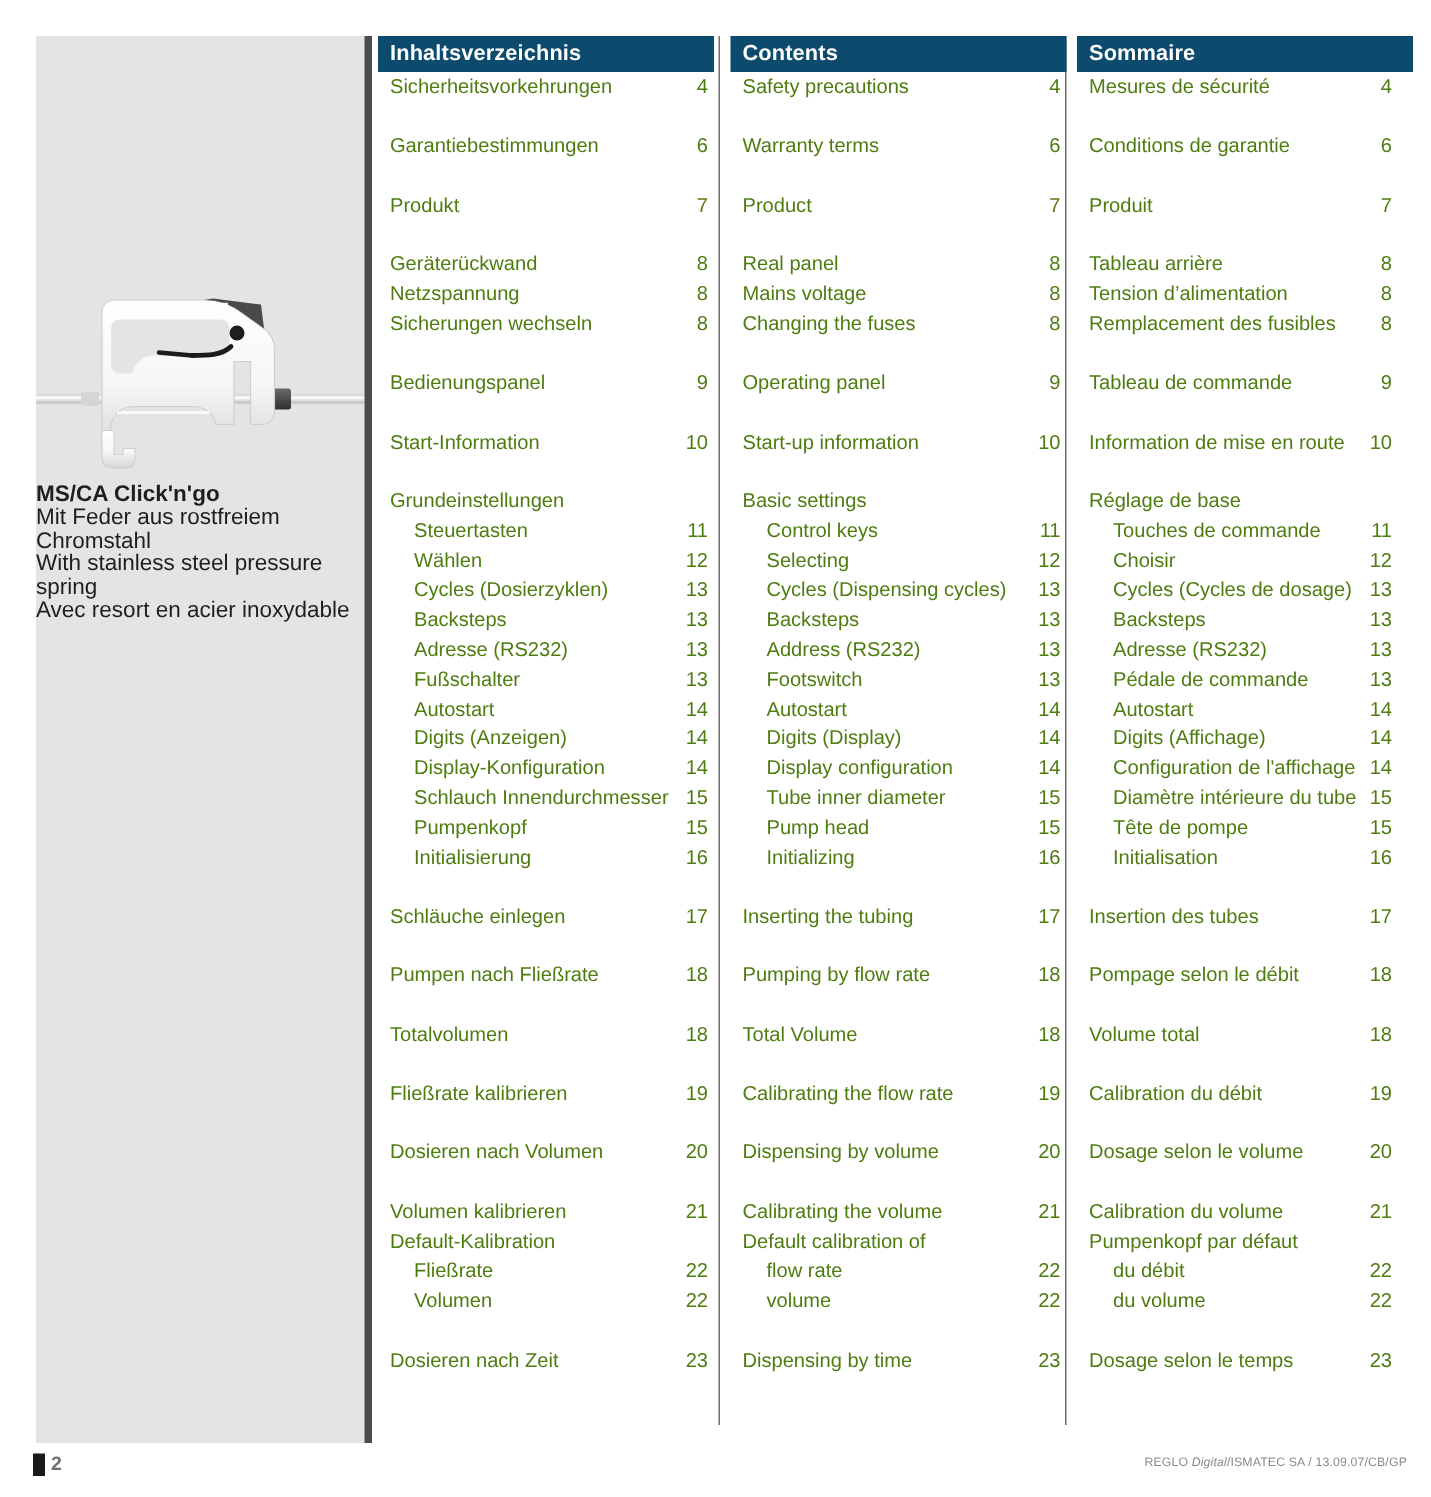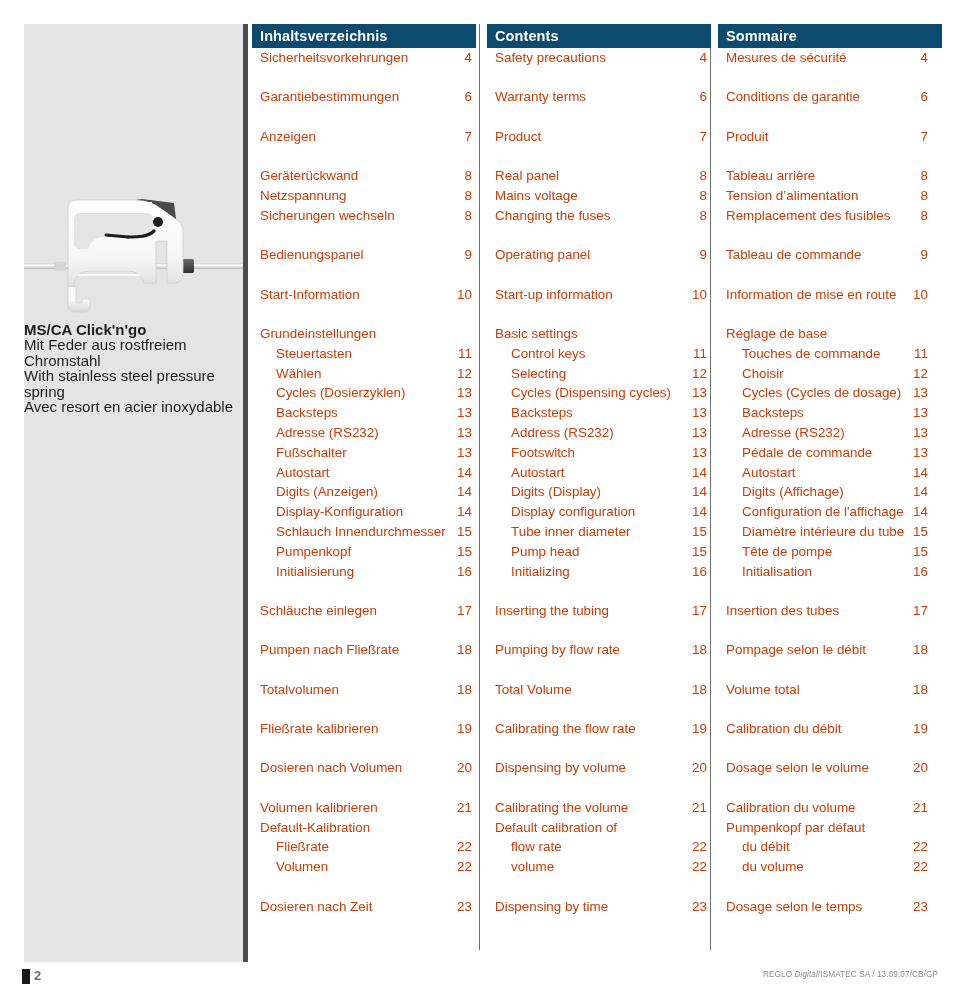--- a/index.html
+++ b/index.html
@@ -56,21 +56,21 @@
     font-size:14.5px;font-weight:bold;
     height:24px;line-height:24px;
     padding:0 0 0 8px;
     letter-spacing:0.1px;
   }
 
   .toc{
     position:relative;
     padding:0 0 0 8px;
     font-size:13.4px;
-    color:#c2410c;
+    color:#4d7c0f;
   }
   .entry{
     position:relative;
     height:19.8px;
     line-height:19.8px;
     white-space:nowrap;
   }
   .entry .lbl{display:inline-block;}
   .entry.sub .lbl{padding-left:16px;}
   .entry .pg{
@@ -169,21 +169,21 @@
     <div class="col-rule rule-1"></div>
     <div class="col-rule rule-2"></div>
 
     <div class="col col-de">
       <div class="col-head">Inhaltsverzeichnis</div>
       <div class="toc" id="toc-de">
           <div class="entry"><span class="lbl">Sicherheitsvorkehrungen</span><span class="pg">4</span></div>
           <div class="gap-lg"></div>
           <div class="entry"><span class="lbl">Garantiebestimmungen</span><span class="pg">6</span></div>
           <div class="gap-lg"></div>
-          <div class="entry"><span class="lbl">Anzeigen</span><span class="pg">7</span></div>
+          <div class="entry"><span class="lbl">Produkt</span><span class="pg">7</span></div>
           <div class="gap-lg"></div>
           <div class="entry"><span class="lbl">Geräterückwand</span><span class="pg">8</span></div>
           <div class="entry"><span class="lbl">Netzspannung</span><span class="pg">8</span></div>
           <div class="entry"><span class="lbl">Sicherungen wechseln</span><span class="pg">8</span></div>
           <div class="gap-lg"></div>
           <div class="entry"><span class="lbl">Bedienungspanel</span><span class="pg">9</span></div>
           <div class="gap-lg"></div>
           <div class="entry"><span class="lbl">Start-Information</span><span class="pg">10</span></div>
           <div class="gap-lg"></div>
           <div class="entry"><span class="lbl">Grundeinstellungen</span><span class="pg"></span></div>

